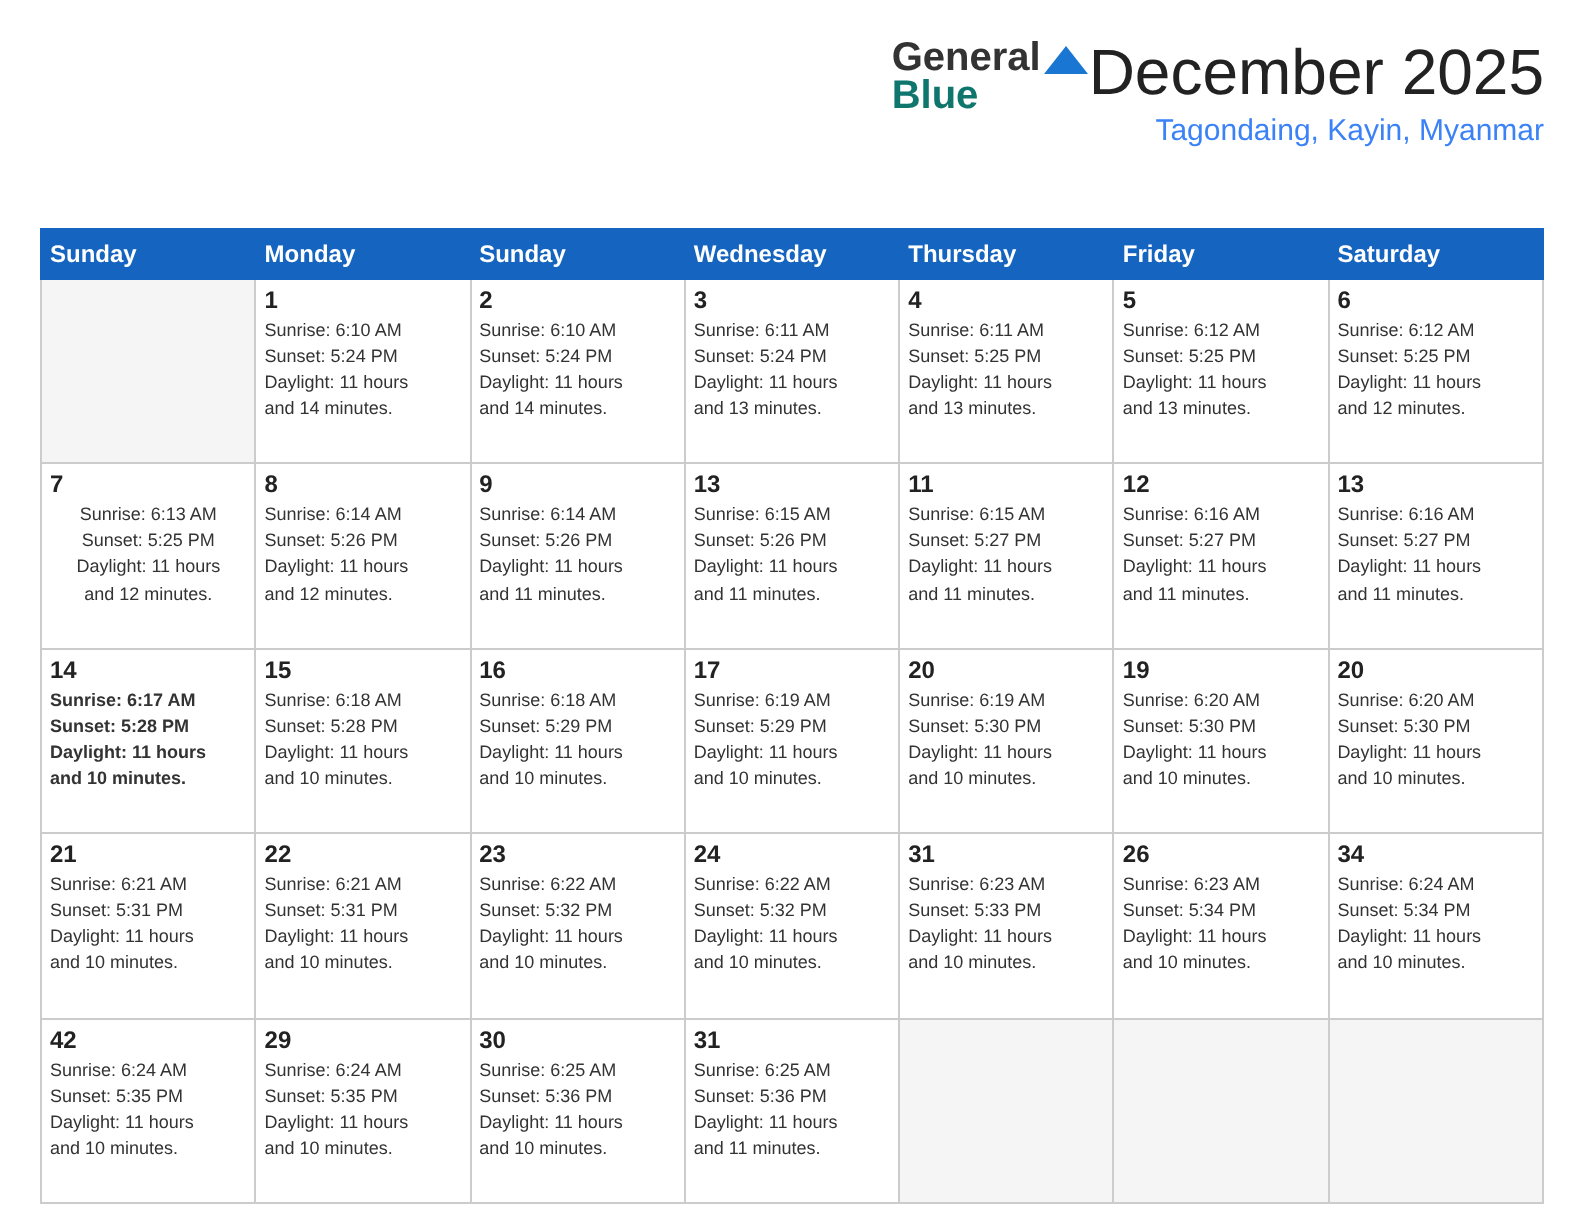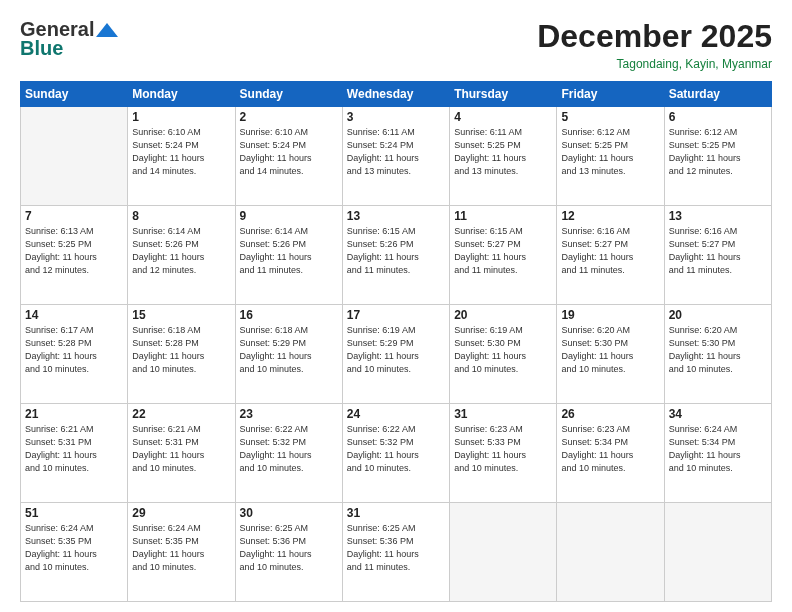--- a/index.html
+++ b/index.html
@@ -12,56 +12,56 @@
     }
     .page {
       width: 792px;
       height: 612px;
       padding: 18px 20px 10px 20px;
       display: flex;
       flex-direction: column;
     }
     .header {
       display: flex;
-      justify-content: space-between;
+      justify-content: flex-end;
       align-items: flex-start;
-      margin-bottom: 10px;
     }
     .logo {
       display: flex;
       flex-direction: column;
       align-items: flex-start;
     }
     .logo-arrow {
       width: 22px;
       height: 14px;
       margin-left: 2px;
     }
     .logo-row {
       display: flex;
       align-items: center;
     }
     .title-block {
       text-align: right;
     }
     .month-year {
       font-size: 32px;
-      font-weight: bold;
+      font-weight: normal;
       color: #222;
     }
     .location {
-      font-size: 12px;
-      color: #15803d;
+      font-size: 15px;
+      color: #3b82f6;
       margin-top: 2px;
     }
     .calendar {
       flex: 1;
       border-collapse: collapse;
       width: 100%;
       table-layout: fixed;
+      margin-top: 40px;
     }
     .calendar th {
       background: #1565c0;
       color: #fff;
       font-size: 12px;
       font-weight: bold;
       padding: 5px 4px;
       text-align: left;
       border: 1px solid #1565c0;
     }
@@ -163,21 +163,21 @@
             <div class="day-number">6</div>
             <div class="cell-info" style="white-space: pre-line;">Sunrise: 6:12 AM
 Sunset: 5:25 PM
 Daylight: 11 hours
 and 12 minutes.</div>
           </td>
         </tr>
         <tr>
           <td>
             <div class="day-number">7</div>
-            <div class="cell-info" style="white-space: pre-line;">Sunrise: 6:13 AM
+            <div class="cell-info" style="white-space: pre-line; text-align: center;">Sunrise: 6:13 AM
 Sunset: 5:25 PM
 Daylight: 11 hours
 and 12 minutes.</div>
           </td>
           <td>
             <div class="day-number">8</div>
             <div class="cell-info" style="white-space: pre-line;">Sunrise: 6:14 AM
 Sunset: 5:26 PM
 Daylight: 11 hours
 and 12 minutes.</div>
@@ -214,21 +214,21 @@
             <div class="day-number">13</div>
             <div class="cell-info" style="white-space: pre-line;">Sunrise: 6:16 AM
 Sunset: 5:27 PM
 Daylight: 11 hours
 and 11 minutes.</div>
           </td>
         </tr>
         <tr>
           <td>
             <div class="day-number">14</div>
-            <div class="cell-info" style="white-space: pre-line;">Sunrise: 6:17 AM
+            <div class="cell-info" style="white-space: pre-line; font-weight: bold;">Sunrise: 6:17 AM
 Sunset: 5:28 PM
 Daylight: 11 hours
 and 10 minutes.</div>
           </td>
           <td>
             <div class="day-number">15</div>
             <div class="cell-info" style="white-space: pre-line;">Sunrise: 6:18 AM
 Sunset: 5:28 PM
 Daylight: 11 hours
 and 10 minutes.</div>
@@ -315,21 +315,21 @@
           <td>
             <div class="day-number">34</div>
             <div class="cell-info" style="white-space: pre-line;">Sunrise: 6:24 AM
 Sunset: 5:34 PM
 Daylight: 11 hours
 and 10 minutes.</div>
           </td>
         </tr>
         <tr>
           <td>
-            <div class="day-number">51</div>
+            <div class="day-number">42</div>
             <div class="cell-info" style="white-space: pre-line;">Sunrise: 6:24 AM
 Sunset: 5:35 PM
 Daylight: 11 hours
 and 10 minutes.</div>
           </td>
           <td>
             <div class="day-number">29</div>
             <div class="cell-info" style="white-space: pre-line;">Sunrise: 6:24 AM
 Sunset: 5:35 PM
 Daylight: 11 hours

